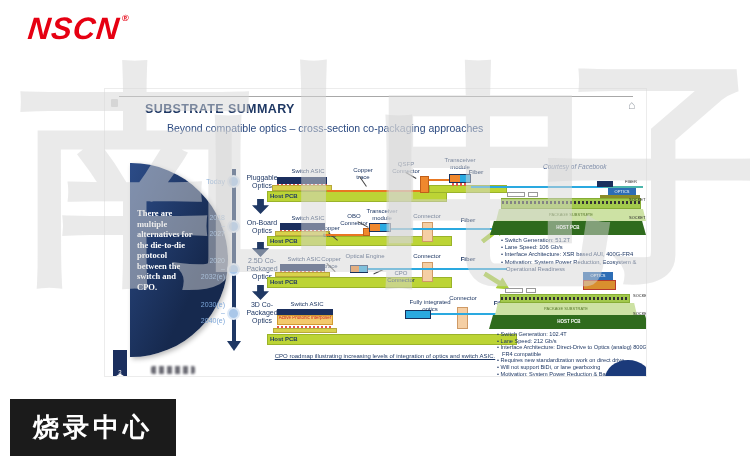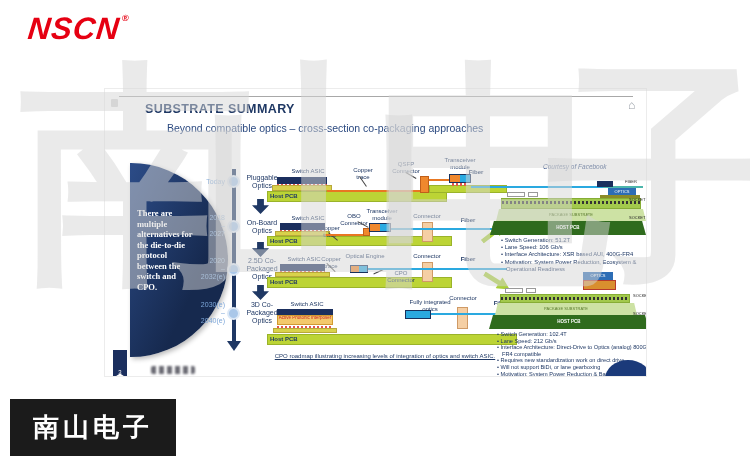--- a/index.html
+++ b/index.html
@@ -294,16 +294,16 @@
   </div>
 
   <div class="watermark">
     <span class="wm-char" style="left:20px">南</span>
     <span class="wm-char" style="left:200px">山</span>
     <span class="wm-char" style="left:375px">电</span>
     <span class="wm-char" style="left:548px">子</span>
   </div>
 
   <div class="footer">
-    <div class="footer-black">南山电子</div>
+    <div class="footer-black">烧录中心</div>
   </div>
 
 </div>
 
 </body></html>

